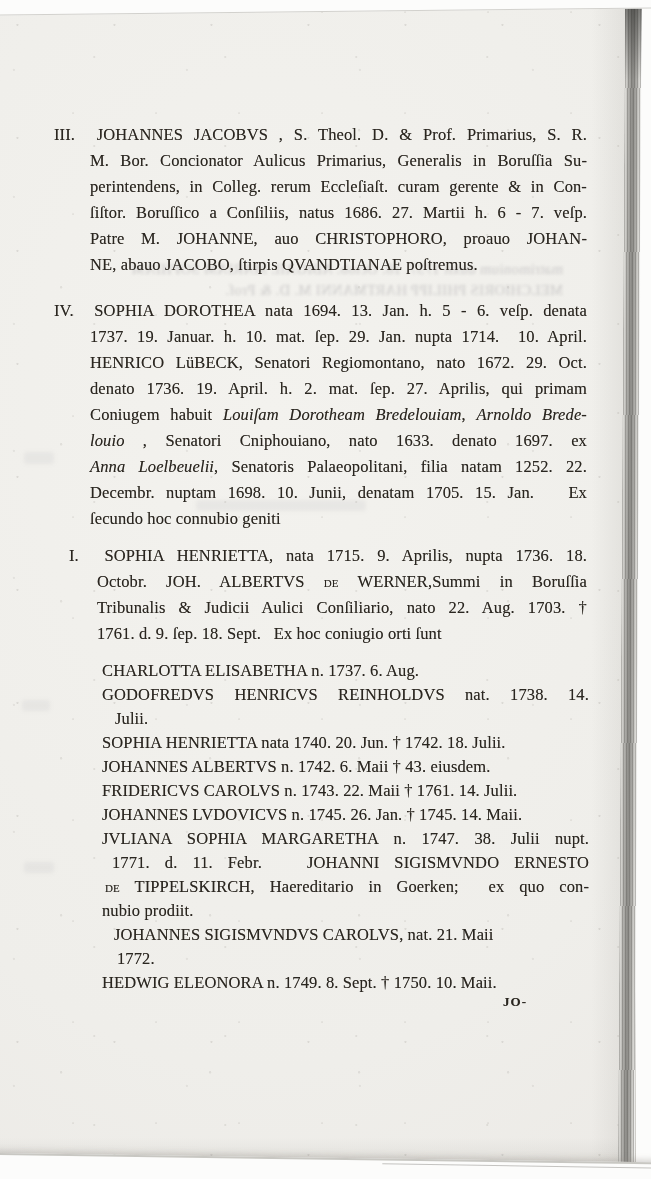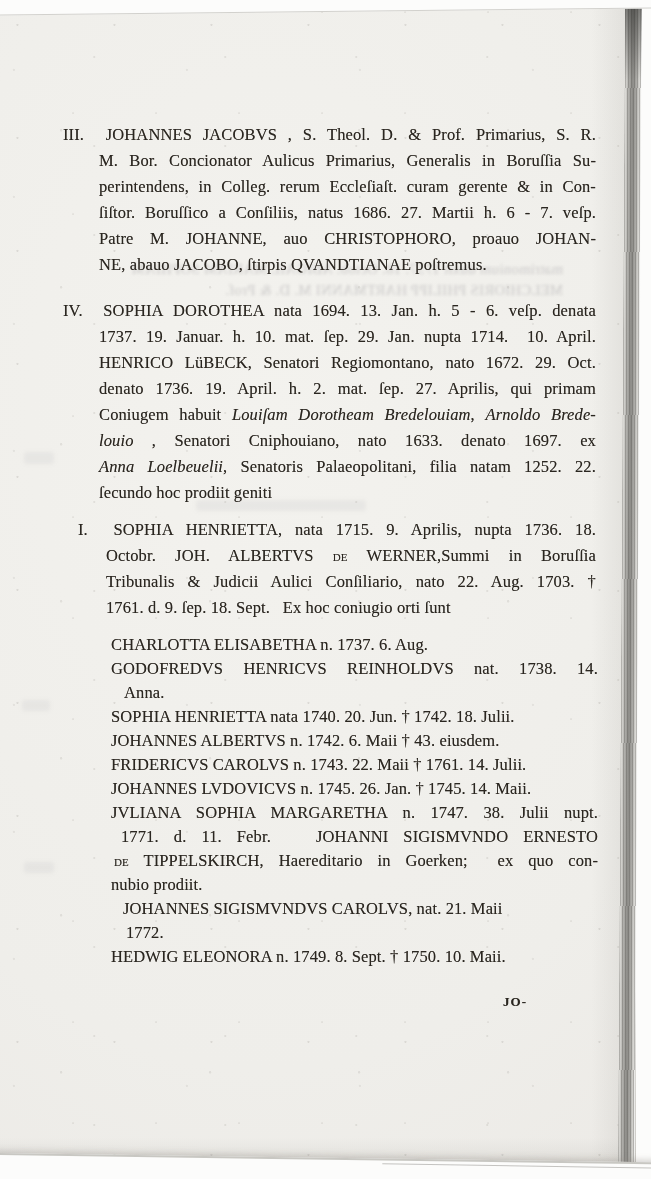--- a/index.html
+++ b/index.html
@@ -33,21 +33,21 @@
     transform:scaleX(-1);
     color:rgba(125,122,128,.32);
     font-size:14.5px;letter-spacing:.4px;white-space:nowrap;overflow:hidden;
     filter:blur(1.4px);text-align:left;
   }
   .smudge{
     position:absolute;background:rgba(105,104,112,.07);
     border-radius:3px;filter:blur(2px);
   }
   
-  .text-block{position:absolute;left:16px;top:0;width:508px;font-size:16.5px;letter-spacing:.12px;}
+  .text-block{position:absolute;left:7px;top:0;width:508px;font-size:16.5px;letter-spacing:.12px;}
   .tline{white-space:pre-wrap;}
   .just{text-align:justify;text-align-last:justify;}
   .it{font-style:italic;}
   .sc{font-variant:small-caps;font-size:.94em;}
   .entry{line-height:26px;}
   .e3{margin:122px 0 0 47px;width:497px;padding-left:36px;}
   .e3 .tline:first-child{text-indent:-36px;}
   .e4{margin:20px 0 0 47px;width:497px;padding-left:36px;font-family:Liberation Serif, serif;}
   .e4 .tline:first-child{text-indent:-36px;}
   .e1{margin:11px 0 0 62px;width:490px;padding-left:28px;}
@@ -107,35 +107,36 @@
         <div class="tline"><span>NE, abauo JACOBO, ſtirpis QVANDTIANAE poſtremus.</span></div>
       </div>
     <div class="entry e4">
         <div class="tline just"><span>IV.  SOPHIA DOROTHEA nata 1694. 13. Jan. h. 5 - 6. veſp. denata</span></div>
         <div class="tline just"><span>1737. 19. Januar. h. 10. mat. ſep. 29. Jan. nupta 1714.  10. April.</span></div>
         <div class="tline just"><span>HENRICO LüBECK, Senatori Regiomontano, nato 1672. 29. Oct.</span></div>
         <div class="tline just"><span>denato 1736. 19. April. h. 2. mat. ſep. 27. Aprilis, qui primam</span></div>
         <div class="tline just"><span>Coniugem habuit </span><span class="it">Louiſam Dorotheam Bredelouiam</span><span>, </span><span class="it">Arnoldo Brede-</span></div>
         <div class="tline just"><span class="it">louio</span><span> , Senatori Cniphouiano, nato 1633. denato 1697. ex</span></div>
         <div class="tline just"><span class="it">Anna Loelbeuelii</span><span>, Senatoris Palaeopolitani, filia natam 1252. 22.</span></div>
-        <div class="tline"><span>ſecundo hoc prodiit geniti</span></div>
+        <div class="tline just"><span>Decembr. nuptam 1698. 10. Junii, denatam 1705. 15. Jan.   Ex</span></div>
+        <div class="tline"><span>ſecundo hoc connubio geniti</span></div>
       </div>
     <div class="entry e1">
         <div class="tline just"><span>I.  SOPHIA HENRIETTA, nata 1715. 9. Aprilis, nupta 1736. 18.</span></div>
         <div class="tline just"><span>Octobr. JOH. ALBERTVS </span><span class="sc">de</span><span> WERNER,Summi in Boruſſia</span></div>
         <div class="tline just"><span>Tribunalis &amp; Judicii Aulici Conſiliario, nato 22. Aug. 1703. †</span></div>
         <div class="tline"><span>1761. d. 9. ſep. 18. Sept.   Ex hoc coniugio orti ſunt</span></div>
       </div>
     <div class="entry children">
       <div>
           <div class="tline"><span>CHARLOTTA ELISABETHA n. 1737. 6. Aug.</span></div>
         </div>
       <div>
           <div class="tline just"><span>GODOFREDVS HENRICVS REINHOLDVS nat. 1738. 14.</span></div>
-          <div class="tline" style="margin-left: 13px;"><span>Anna.</span></div>
+          <div class="tline" style="margin-left: 13px;"><span>Julii.</span></div>
         </div>
       <div>
           <div class="tline"><span>SOPHIA HENRIETTA nata 1740. 20. Jun. † 1742. 18. Julii.</span></div>
         </div>
       <div>
           <div class="tline"><span>JOHANNES ALBERTVS n. 1742. 6. Maii † 43. eiusdem.</span></div>
         </div>
       <div>
           <div class="tline"><span>FRIDERICVS CAROLVS n. 1743. 22. Maii † 1761. 14. Julii.</span></div>
         </div>

